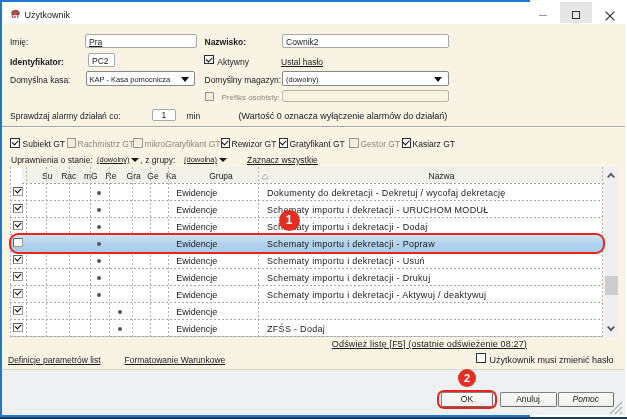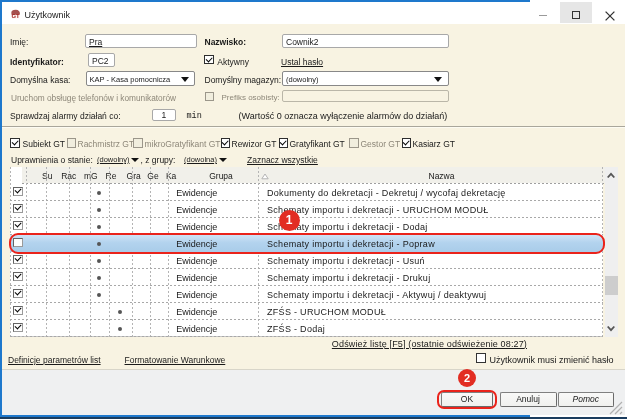--- a/index.html
+++ b/index.html
@@ -71,28 +71,27 @@
   <div class="lbl" style="left:217.3px;top:56.5px;">Aktywny</div>
   <div class="lbl link" style="left:281px;top:56.5px;">Ustal hasło</div>
 
   <div class="lbl" style="left:10px;top:75px;">Domyślna kasa:</div>
   <div class="combo" style="left:85.5px;top:71px;width:109.5px;height:15px;">KAP - Kasa pomocnicza</div>
   <div class="caret" style="left:181px;top:76.5px;"></div>
   <div class="lbl" style="left:204.5px;top:75px;">Domyślny magazyn:</div>
   <div class="combo" style="left:282px;top:71px;width:167px;height:15px;">(dowolny)</div>
   <div class="caret" style="left:433.5px;top:76.5px;"></div>
 
-  <div class="lbl gray" style="left:11px;top:92.5px;font-size:8.3px;">Uruchom obsługę telefonów i komunikatorów</div>
   <div class="cb dis" style="left:204.5px;top:91.5px;"></div>
   <div class="lbl gray" style="left:221.5px;top:92.5px;font-size:8px;text-align:center;">Prefiks osobisty:</div>
   <div class="inp" style="left:282px;top:89.5px;width:167px;height:12.5px;background:transparent;border-color:#bab6a8;"></div>
 
   <div class="lbl" style="left:10px;top:110.5px;">Sprawdzaj alarmy działań co:</div>
   <div class="inp" style="left:151.5px;top:108.5px;width:24.5px;height:12px;text-align:center;padding:0;line-height:11px;">1</div>
-  <div class="lbl" style="left:186.5px;top:110.5px;font-family:Liberation Mono, monospace;">min</div>
+  <div class="lbl" style="left:186.5px;top:110.5px;">min</div>
   <div class="lbl" style="left:214.5px;top:110.5px;font-size:9px;margin-left:24px;">(Wartość 0 oznacza wyłączenie alarmów do działań)</div>
 
   <div style="position:absolute;left:2px;top:126px;width:623px;height:1px;background:#a9a69b;"></div>
   <div style="position:absolute;left:2px;top:127px;width:623px;height:1px;background:#fdfbf2;"></div>
 
   <div class="cb chk" style="left:10px;top:138px;"></div>
   <div class="lbl" style="left:22.5px;top:139px;">Subiekt GT</div>
   <div class="cb dis" style="left:66.5px;top:138px;"></div>
   <div class="lbl gray" style="left:77.5px;top:139px;">Rachmistrz GT</div>
   <div class="cb dis" style="left:133px;top:138px;"></div>
@@ -180,21 +179,20 @@
     <div class="trow" style="top:118.5px;">
       <div class="tcb tchk"></div>
         <div class="dot" style="left:86.7px;"></div>
       <div class="grp">Ewidencje</div>
         <div class="naz">Schematy importu i dekretacji - Aktywuj / deaktywuj</div>
     </div>
     <div class="trow" style="top:135.5px;">
       <div class="tcb tchk"></div>
         <div class="dot" style="left:107.9px;"></div>
       <div class="grp">Ewidencje</div>
-        <div class="naz">ZFŚS - URUCHOM MODUŁ</div>
     </div>
     <div class="trow" style="top:152.5px;">
       <div class="tcb tchk"></div>
         <div class="dot" style="left:107.9px;"></div>
       <div class="grp">Ewidencje</div>
         <div class="naz">ZFŚS - Dodaj</div>
     </div>
   </div>
 
   <div id="sbar">

